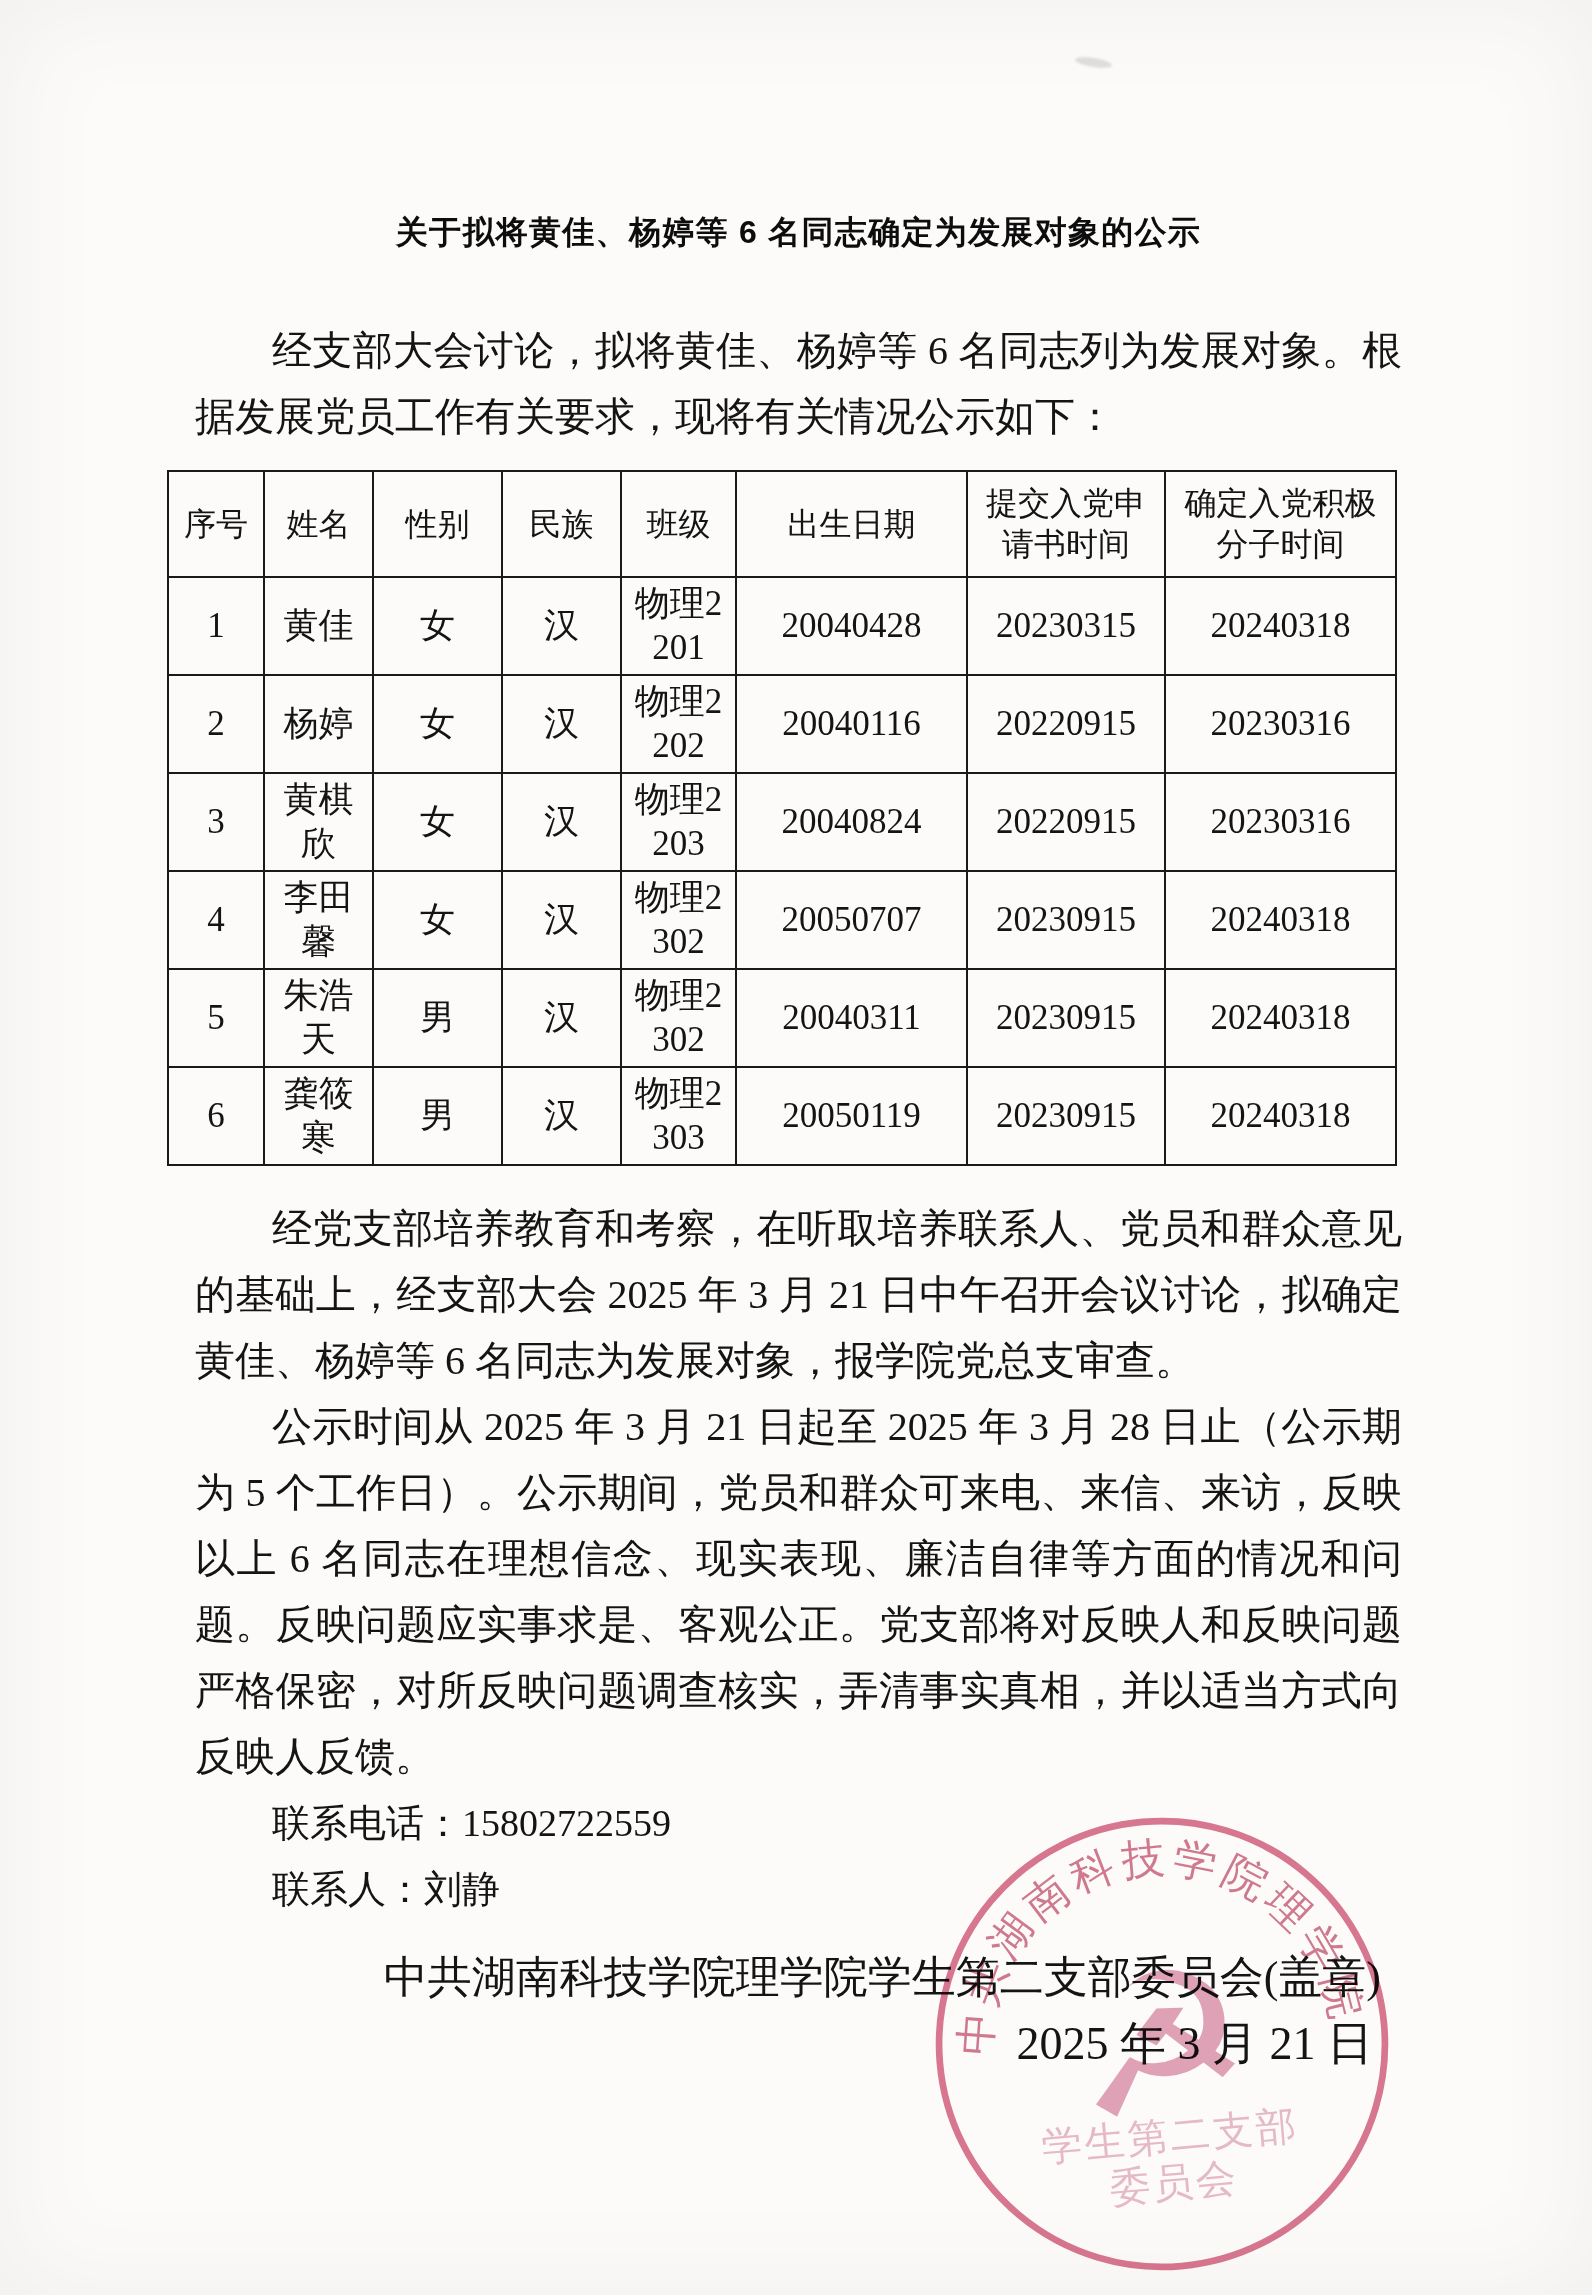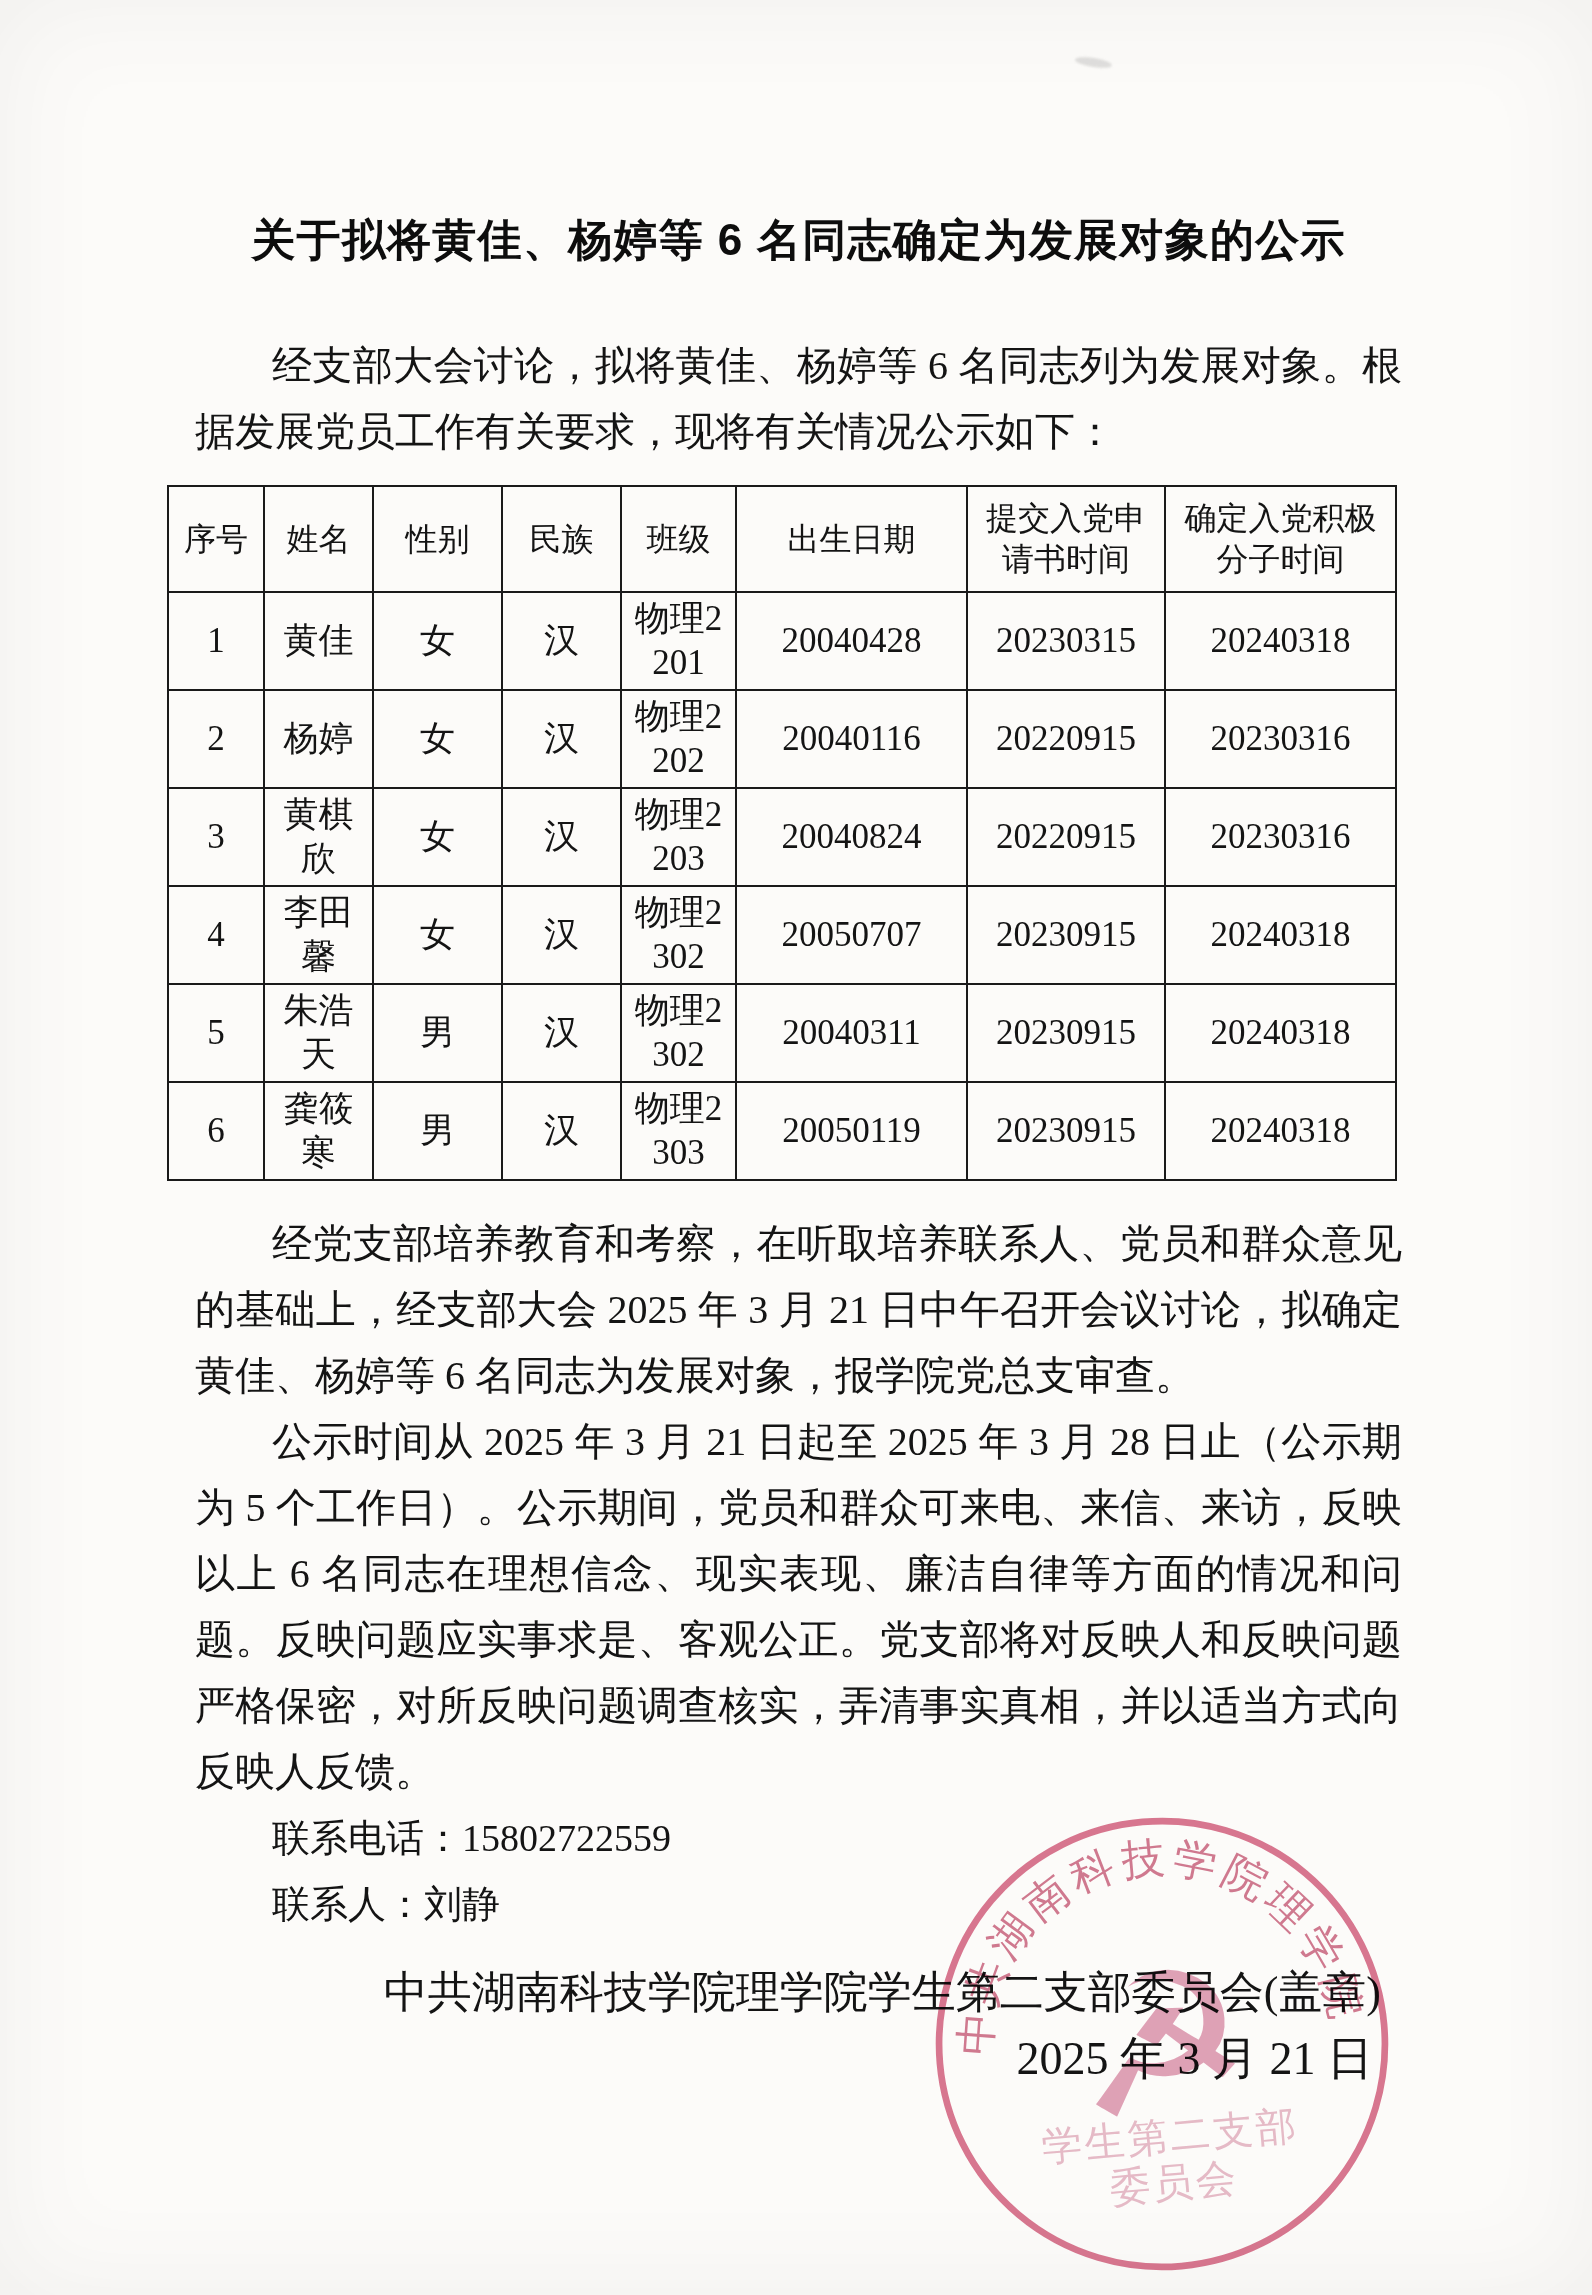--- a/index.html
+++ b/index.html
@@ -26,21 +26,21 @@
     width: 37px;
     height: 8.6px;
     background: rgba(120,120,120,0.22);
     border-radius: 50%;
     transform: rotate(9deg);
     filter: blur(1.3px);
   }
   .title {
     font-family: "Liberation Sans", "DejaVu Sans", sans-serif;
     font-weight: bold;
-    font-size: 44px;
+    font-size: 32px;
     letter-spacing: 1.3px;
     text-align: center;
     margin: 0 0 63px 0;
     color: #0d0d0d;
   }
   .para {
     font-size: 40px;
     line-height: 66px;
     text-align: justify;
     margin: 0;

